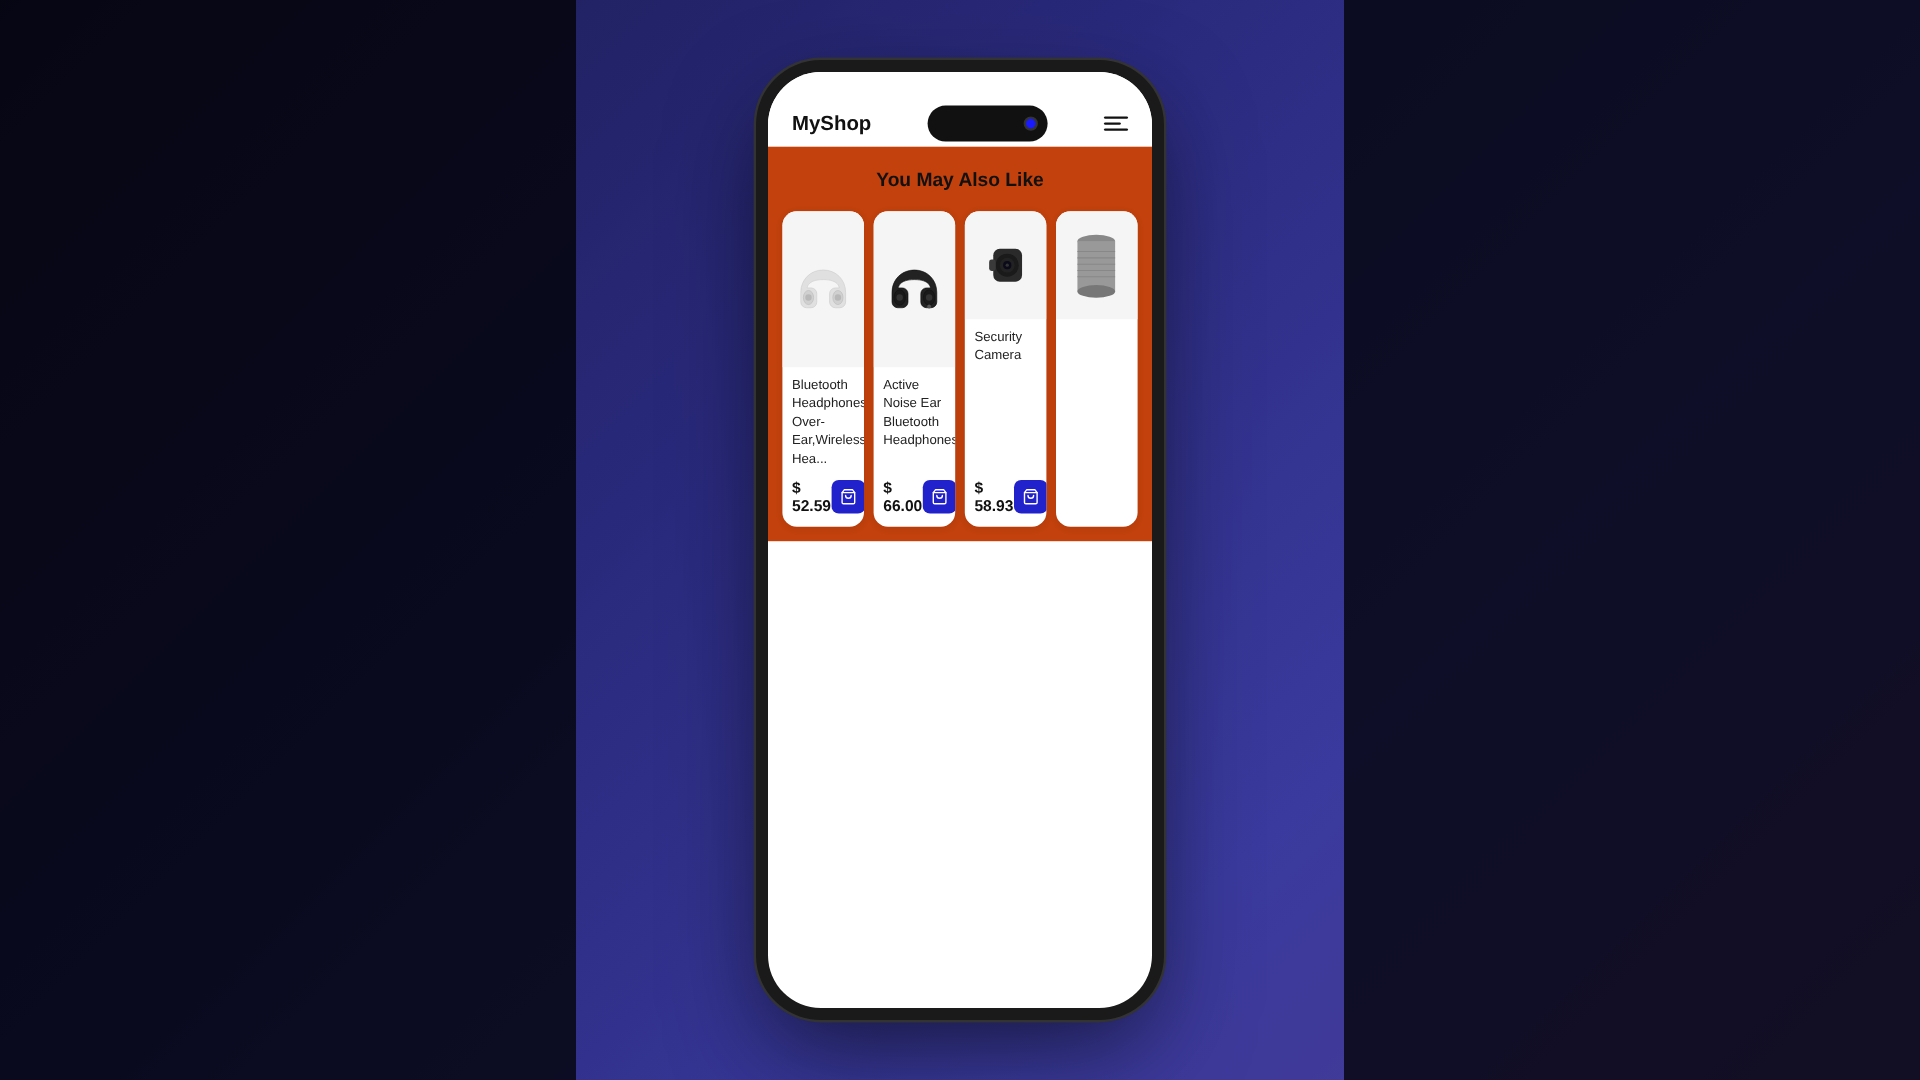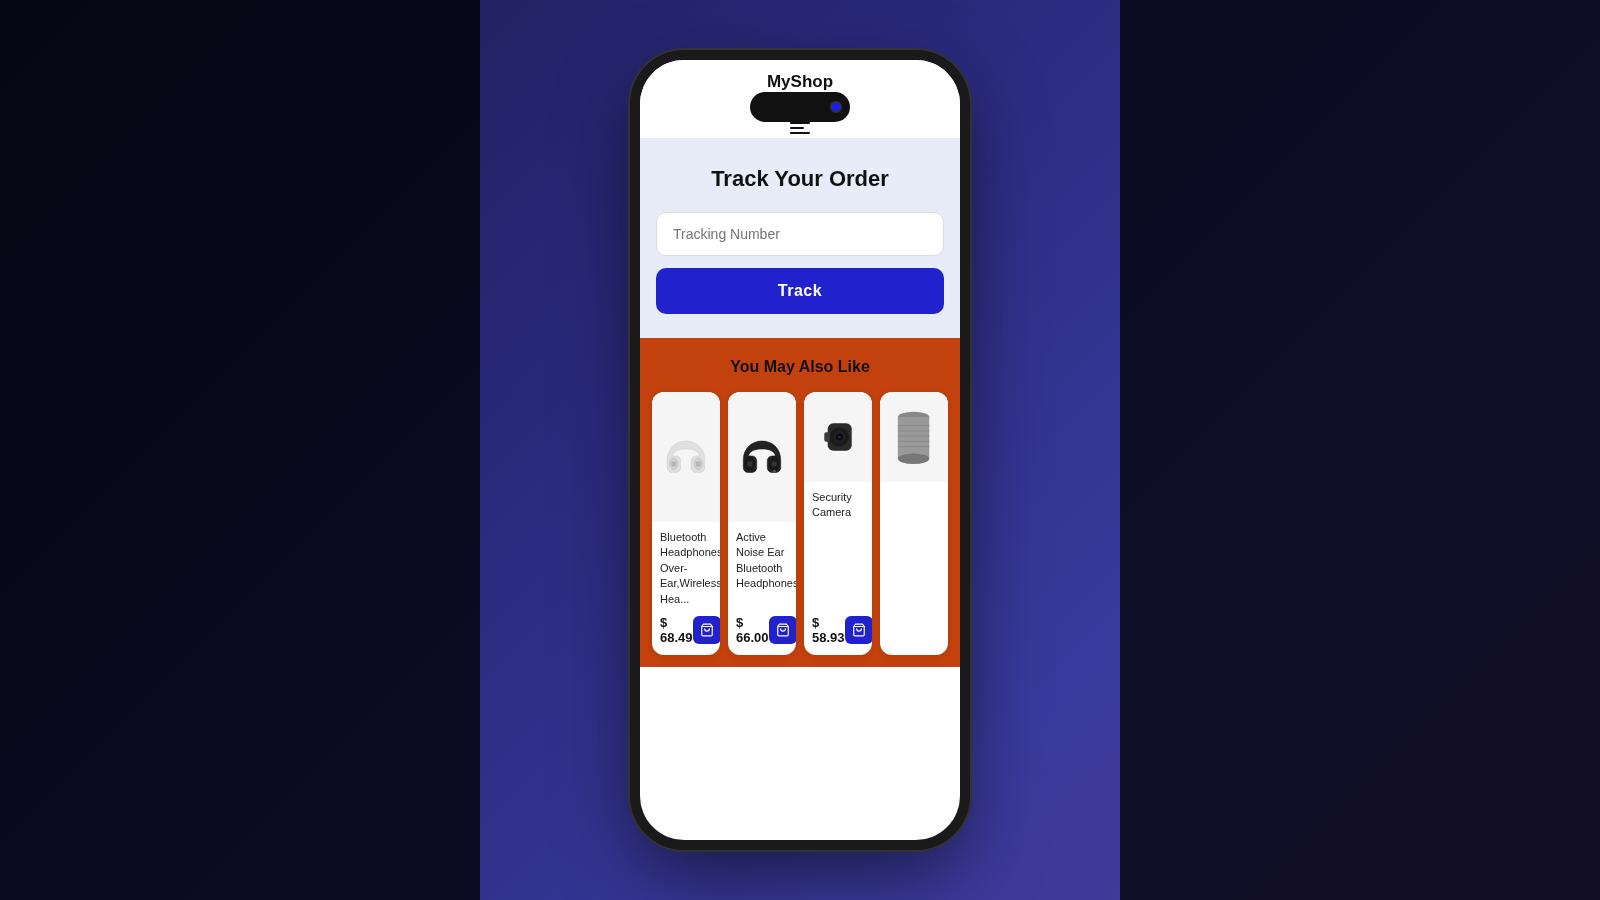--- a/index.html
+++ b/index.html
@@ -38,23 +38,22 @@
       display: flex;
       flex-direction: column;
     }
 
     
     .phone-top-bar {
       background: #fff;
       display: flex;
       align-items: center;
       justify-content: space-between;
-      padding: 12px 20px 4px 20px;
+      padding: 28px 20px 4px 20px;
       flex-shrink: 0;
-      flex-direction: column;
     }
 
     .app-title {
       font-size: 17px;
       font-weight: 600;
       color: #111;
     }
 
     .notch-pill {
       width: 100px;
@@ -259,46 +258,41 @@
     </div>
     <div class="hamburger-icon">
       <span></span>
       <span></span>
       <span></span>
     </div>
   </div>
 
   <div class="phone-content">
 
-    <div class="track-section">
-      <h1 class="section-title">Track Your Order</h1>
-      <input class="tracking-input" type="text" placeholder="Tracking Number" style="">
-      <button class="track-button">Track</button>
-    </div>
 
     <div class="recommendations-section">
       <h2 class="recommendations-title">You May Also Like</h2>
 
       <div class="products-grid">
 
         <div class="product-card">
           <div class="product-image-area">
             <svg class="headphone-white" viewBox="0 0 90 90">
 
               <path d="M45 15 C25 15 10 30 10 50 L10 65 C10 70 14 74 19 74 L26 74 C31 74 35 70 35 65 L35 52 C35 47 31 43 26 43 L20 43 C20 43 20 30 45 30 C70 30 70 43 70 43 L64 43 C59 43 55 47 55 52 L55 65 C55 70 59 74 64 74 L71 74 C76 74 80 70 80 65 L80 50 C80 30 65 15 45 15 Z" fill="#e0e0e0" stroke="#ccc" stroke-width="1"></path>
               <ellipse cx="22" cy="58" rx="8" ry="11" fill="#d0d0d0" stroke="#bbb" stroke-width="1"></ellipse>
               <ellipse cx="68" cy="58" rx="8" ry="11" fill="#d0d0d0" stroke="#bbb" stroke-width="1"></ellipse>
               <circle cx="22" cy="58" r="5" fill="#b8b8b8"></circle>
               <circle cx="68" cy="58" r="5" fill="#b8b8b8"></circle>
             </svg>
           </div>
           <div class="product-info">
             <p class="product-name">Bluetooth Headphones Over-Ear,Wireless Hea...</p>
             <div class="product-footer">
-              <span class="product-price">$ 68.49</span>
+              <span class="product-price">$ 52.59</span>
               <div class="add-to-cart-btn">
                 <svg class="cart-icon-svg" viewBox="0 0 24 24">
                   <path d="M6 2L3 6v14a2 2 0 002 2h14a2 2 0 002-2V6l-3-4z"></path>
                   <line x1="3" y1="6" x2="21" y2="6"></line>
                   <path d="M16 10a4 4 0 01-8 0"></path>
                 </svg>
               </div>
             </div>
           </div>
         </div>

